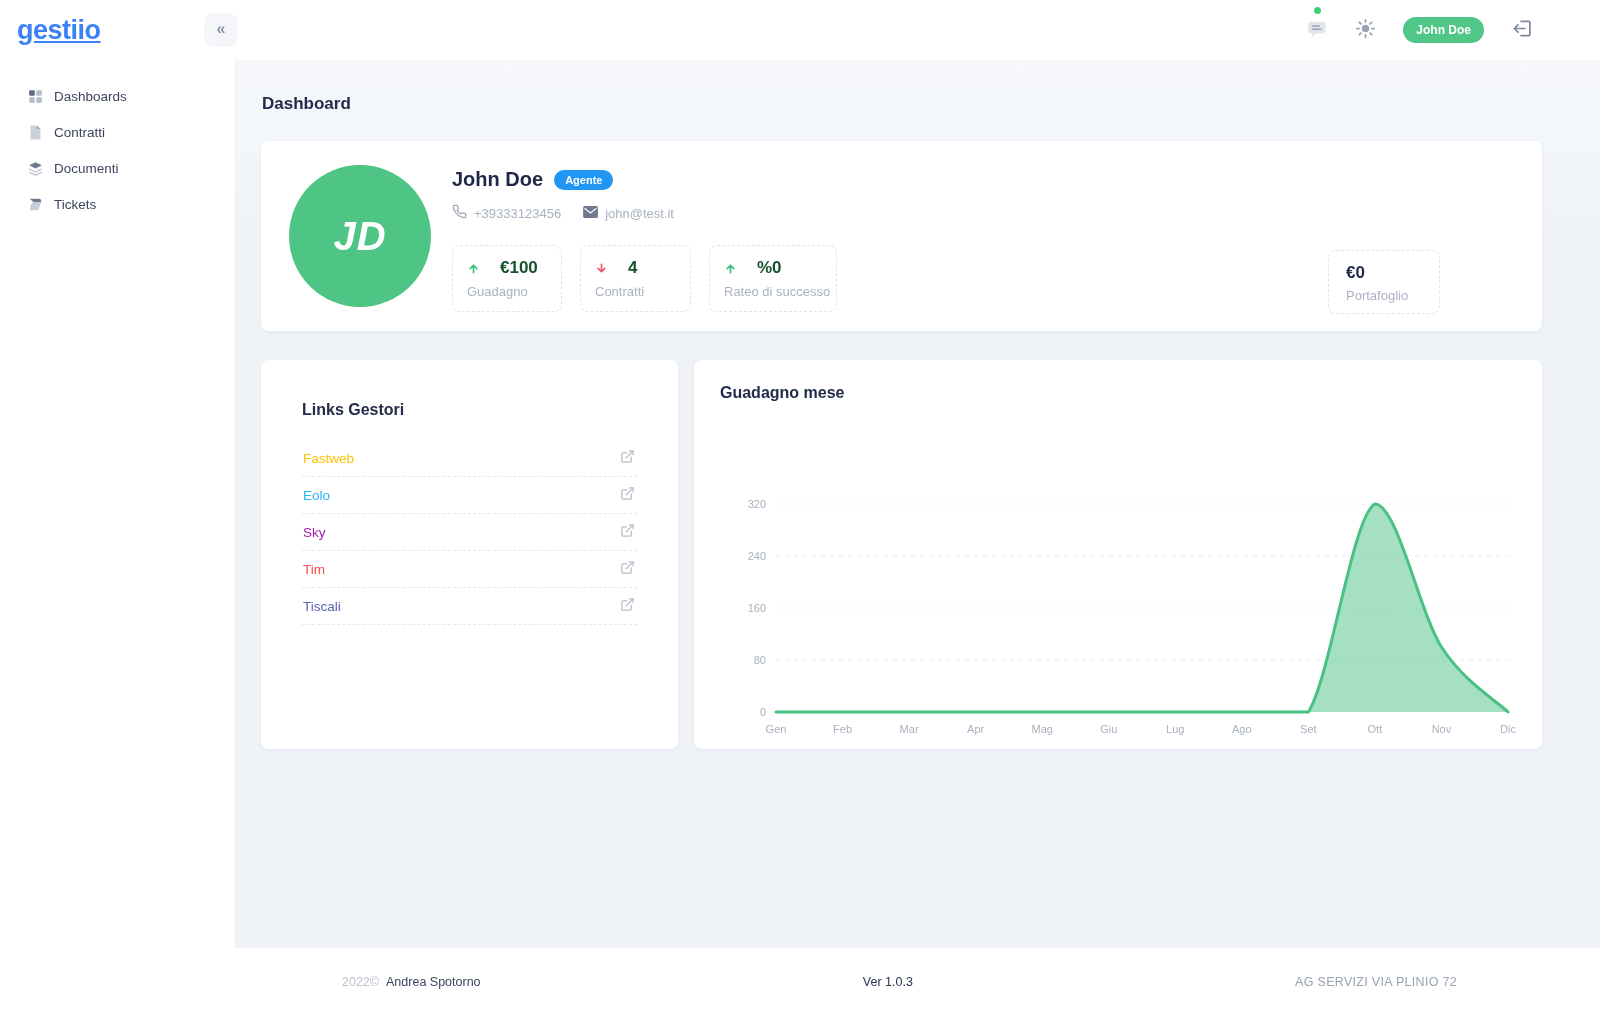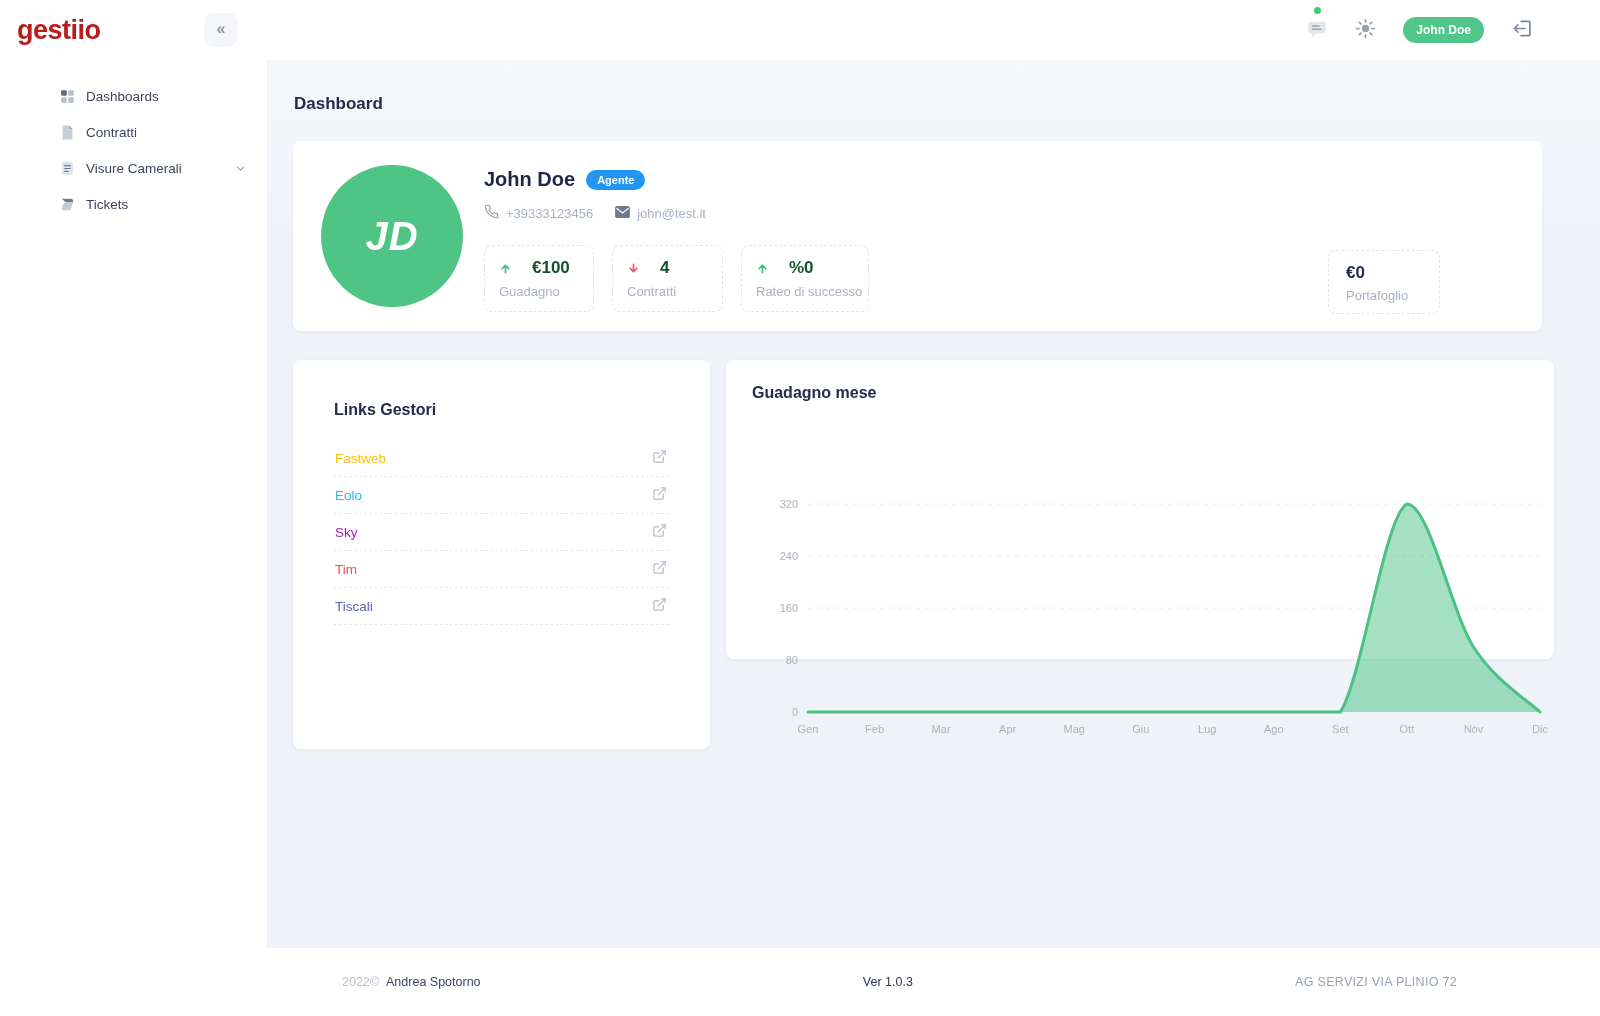--- a/index.html
+++ b/index.html
@@ -9,21 +9,21 @@
   .topbar { height:60px; display:flex; align-items:center; background:#fff; }
   .logo { font-size:27px; font-weight:bold; color:#4143ef; margin-left:17px; letter-spacing:-0.5px; width:187px; cursor:pointer; }
   .collapse-btn { width:34px; height:34px; border-radius:10px; background:#f5f6f9; border:none; color:#8a93a5;
     font-size:16px; font-weight:bold; cursor:pointer; display:flex; align-items:center; justify-content:center; padding-bottom:3px; }
   .topbar-right { margin-left:auto; display:flex; align-items:center; gap:27px; padding-right:66px; }
   .icon-btn { position:relative; background:none; border:none; cursor:pointer; padding:0; display:flex; align-items:center; }
   .notif-dot { position:absolute; top:-11px; left:8px; width:7px; height:7px; border-radius:50%; }
   .user-pill { border:none; color:#fff; font-weight:bold; font-size:12px; padding:6px 13px; border-radius:13px; cursor:pointer; font-family:inherit; }
 
   
-  .body-row { display:flex; height:888px;margin-left:32px; }
+  .body-row { display:flex; height:888px; }
   .sidebar { width:236px; background:#fff; border-right:1px solid #eef1f6; padding-top:18px; flex:none; }
   .nav-item { display:flex; align-items:center; height:36px; padding:0 20px 0 26px; cursor:pointer; }
   .nav-icon { width:18px; height:18px; margin-right:10px; display:flex; align-items:center; justify-content:center; }
   .nav-label { font-size:13.5px; color:#3d455e; }
   .nav-chevron { margin-left:auto; display:flex; }
 
   .main { flex:1; background:linear-gradient(180deg,#f6f8fb 0%, #eff3f8 20%, #eff3f8 100%); padding:26px 58px 0 25px; overflow:hidden; }
   .page-title { font-size:17px; font-weight:bold; color:#222b4a; margin:8px 0 27px 1px; }
 
   
@@ -49,37 +49,37 @@
   .wallet-label { margin-top:5px; font-size:13px; color:#aab2c1; }
 
   
   .cards-row { display:flex; gap:16px; margin-top:29px; }
   .links-card { width:417px; height:389px; padding:41px; flex:none; }
   .card-title { font-size:16px; font-weight:bold; color:#222b4a; }
   .links-list { margin-top:21px; }
   .link-row { display:flex; align-items:center; justify-content:space-between; padding:10px 2px 10px 1px;
     border-bottom:1px dashed #e4e8ee; cursor:pointer; height:37px; }
   .link-label { font-size:13.5px; }
-  .chart-card { flex:1; height:299px; padding:24px 2px 0 26px; position:relative; }
+  .chart-card { flex:1; height:389px; padding:24px 2px 0 26px; position:relative; }
   .chart-wrap { margin-top:16px; }
   .chart-wrap svg { overflow:visible; display:block; }
 
   
   .footer { height:68px; background:#fff; display:flex; align-items:center; justify-content:space-between;
     padding:0 143px 0 342px; font-size:12.5px; }
   .f-left { color:#3c4560; }
   .f-year { color:#b9c0cc; margin-right:7px; }
   .f-ver { color:#2b3350; }
   .f-company { color:#99a3b4; letter-spacing:0.3px; }
 </style>
 </head>
 <body>
 
 <div class="topbar">
-  <div class="logo" style="color: #b91c1c;">gestiio</div>
+  <div class="logo" style="color: #3b82f6; text-decoration: underline;">gestiio</div>
   <button class="collapse-btn">
       <span>«</span>
     </button>
   <div class="topbar-right">
     <button class="icon-btn">
       <span class="notif-dot" style="background: rgb(62, 207, 114);"></span>
       <span>
         <svg width="22" height="22" viewBox="0 0 24 24">
           <rect x="2.5" y="4" width="19" height="13" rx="3" fill="#e2e6ec"></rect>
           <path d="M6.5 16.5 v4.6 L11.5 16.5 Z" fill="#e2e6ec"></path>
@@ -125,30 +125,26 @@
         <svg viewBox="0 0 24 24" width="17" height="17">
           <path d="M5 2 h9 l5 5 v15 H5 Z" fill="#c9d0da"></path>
           <path d="M14 2 l5 5 h-5 Z" fill="#9ba5b4"></path>
         </svg>
       </span>
       <span class="nav-label">Contratti</span>
     </div>
     <div class="nav-item">
       <span class="nav-icon">
         <svg viewBox="0 0 24 24" width="17" height="17">
-          <rect x="4.5" y="2.5" width="15" height="19" rx="2" fill="#dfe3ea"></rect>
-          <path d="M8 8h8M8 12h8M8 16h5" stroke="#6e7890" stroke-width="1.6" stroke-linecap="round"></path>
-        </svg>
-      </span>
-      <span class="nav-label">Visure Camerali</span>
-      <span class="nav-chevron">
-        <svg width="13" height="13" viewBox="0 0 24 24" fill="none" stroke="#9aa3b3" stroke-width="2.2" stroke-linecap="round" stroke-linejoin="round">
-            <path d="M6 9l6 6 6-6"></path>
-          </svg>
-      </span>
+          <path d="M12 3 21 7.5 12 12 3 7.5Z" fill="#6e7890"></path>
+          <path d="M3 12.5 12 17 21 12.5" stroke="#c3cad6" stroke-width="2" fill="none"></path>
+          <path d="M3 17 12 21.5 21 17" stroke="#c3cad6" stroke-width="2" fill="none"></path>
+        </svg>
+      </span>
+      <span class="nav-label">Documenti</span>
     </div>
     <div class="nav-item">
       <span class="nav-icon">
         <svg viewBox="0 0 24 24" width="17" height="17">
           <path d="M4 4 L17 4 Q20 4 20 7 L20 8.5 L9 8.5 Z" fill="#6e7890"></path>
           <path d="M9 8.5 L20 8.5 L16 20 L4 20 Q4 15.5 6 11.5 Z" fill="#c6cdd8"></path>
         </svg>
       </span>
       <span class="nav-label">Tickets</span>
     </div>

